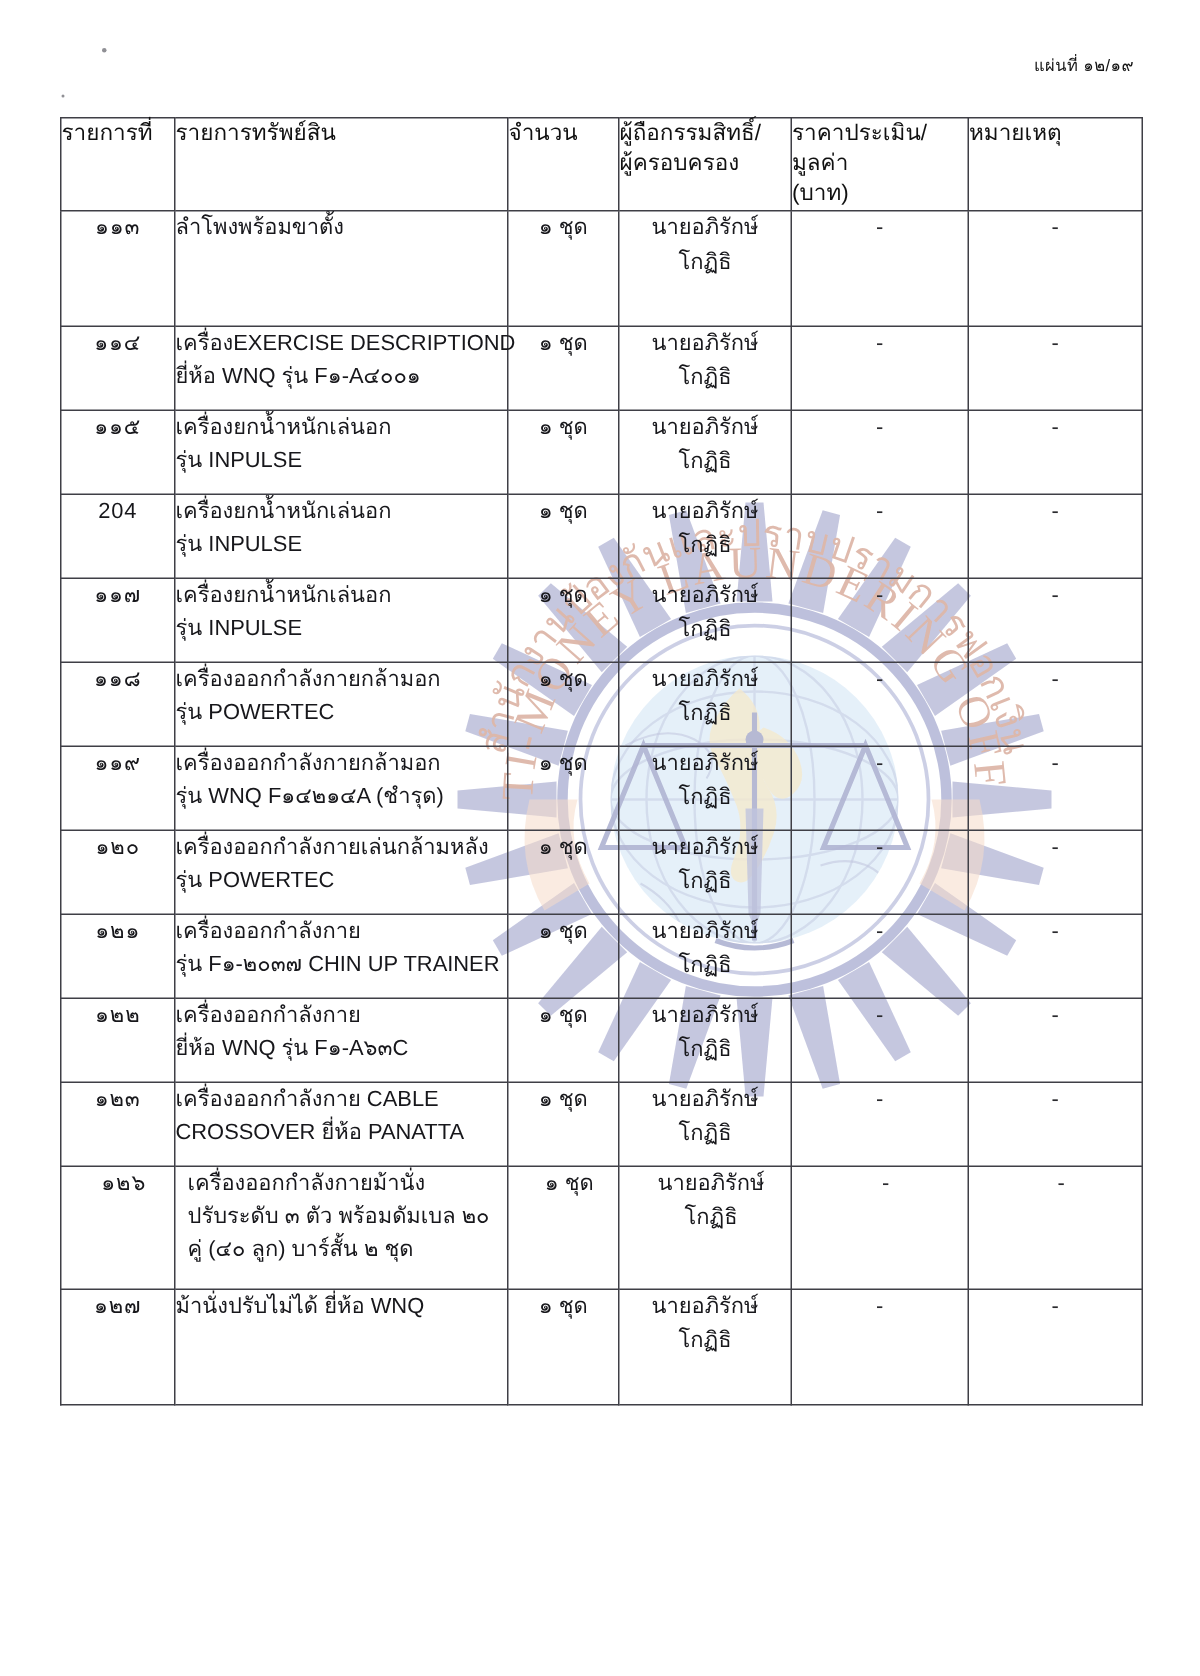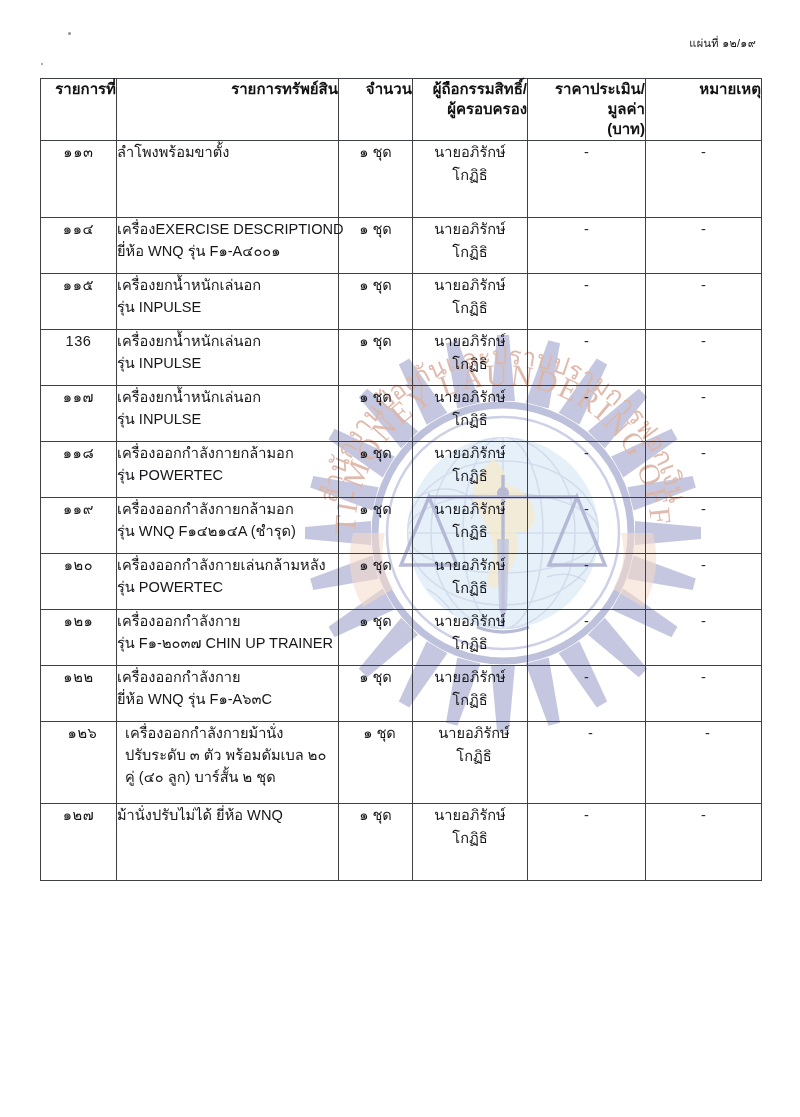--- a/index.html
+++ b/index.html
@@ -84,22 +84,22 @@
 
   col.c-no      { width: 76px;  }
   col.c-desc    { width: 222px; }
   col.c-qty     { width: 74px;  }
   col.c-owner   { width: 115px; }
   col.c-value   { width: 118px; }
   col.c-remark  { width: 116px; }
 
   thead th {
     height: 62px;
-    text-align: right;
-    font-weight: bold;
+    text-align: left;
+    font-weight: normal;
     font-size: 15px;
     line-height: 1.32;
     padding: 7px 3px;
     vertical-align: middle;
     color: #111;
     margin-top: 38px;
   }
   thead th .hl { display: block; }
 
   tbody td { font-size: 14.6px; line-height: 1.52; color: #17171b; }
@@ -347,21 +347,21 @@
             </td>
             <td class="cell-qty">๑ ชุด</td>
             <td class="cell-owner">
               <span class="line">นายอภิรักษ์</span>
               <span class="line">โกฏิธิ</span>
             </td>
             <td class="cell-value">-</td>
             <td class="cell-remark">-</td>
           </tr>
           <tr class="row-h2">
-            <td class="cell-no">136</td>
+            <td class="cell-no">204</td>
             <td class="cell-desc">
               <span class="line">เครื่องยกน้ำหนักเล่นอก</span>
               <span class="line">รุ่น INPULSE</span>
             </td>
             <td class="cell-qty">๑ ชุด</td>
             <td class="cell-owner">
               <span class="line">นายอภิรักษ์</span>
               <span class="line">โกฏิธิ</span>
             </td>
             <td class="cell-value">-</td>
@@ -435,20 +435,34 @@
               <span class="line">โกฏิธิ</span>
             </td>
             <td class="cell-value">-</td>
             <td class="cell-remark">-</td>
           </tr>
           <tr class="row-h2">
             <td class="cell-no">๑๒๒</td>
             <td class="cell-desc">
               <span class="line">เครื่องออกกำลังกาย</span>
               <span class="line">ยี่ห้อ WNQ รุ่น F๑-A๖๓C</span>
+            </td>
+            <td class="cell-qty">๑ ชุด</td>
+            <td class="cell-owner">
+              <span class="line">นายอภิรักษ์</span>
+              <span class="line">โกฏิธิ</span>
+            </td>
+            <td class="cell-value">-</td>
+            <td class="cell-remark">-</td>
+          </tr>
+          <tr class="row-h2">
+            <td class="cell-no">๑๒๓</td>
+            <td class="cell-desc">
+              <span class="line">เครื่องออกกำลังกาย CABLE</span>
+              <span class="line">CROSSOVER ยี่ห้อ PANATTA</span>
             </td>
             <td class="cell-qty">๑ ชุด</td>
             <td class="cell-owner">
               <span class="line">นายอภิรักษ์</span>
               <span class="line">โกฏิธิ</span>
             </td>
             <td class="cell-value">-</td>
             <td class="cell-remark">-</td>
           </tr>
           <tr class="row-h3">

